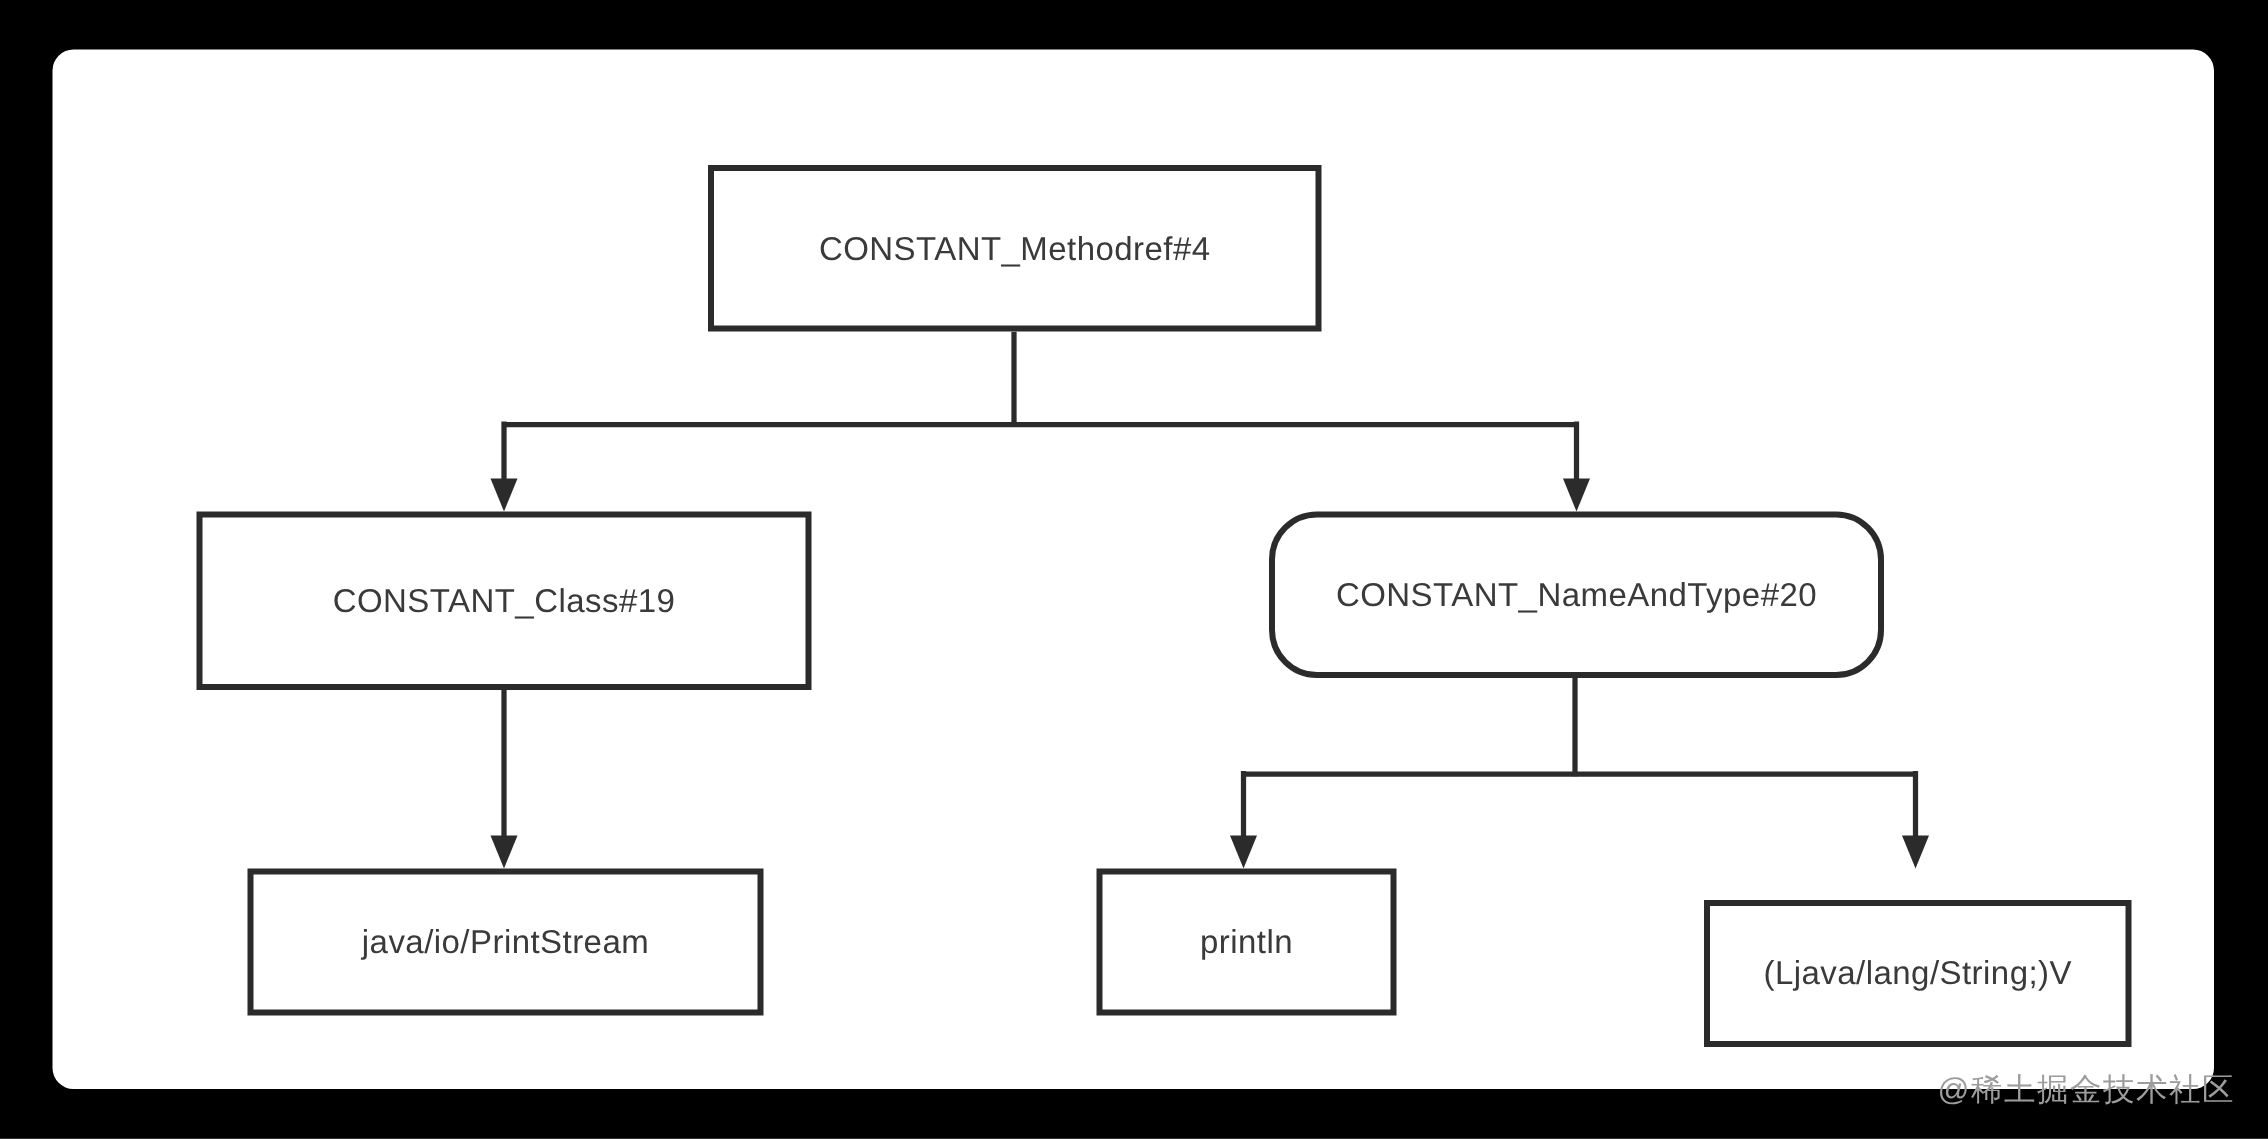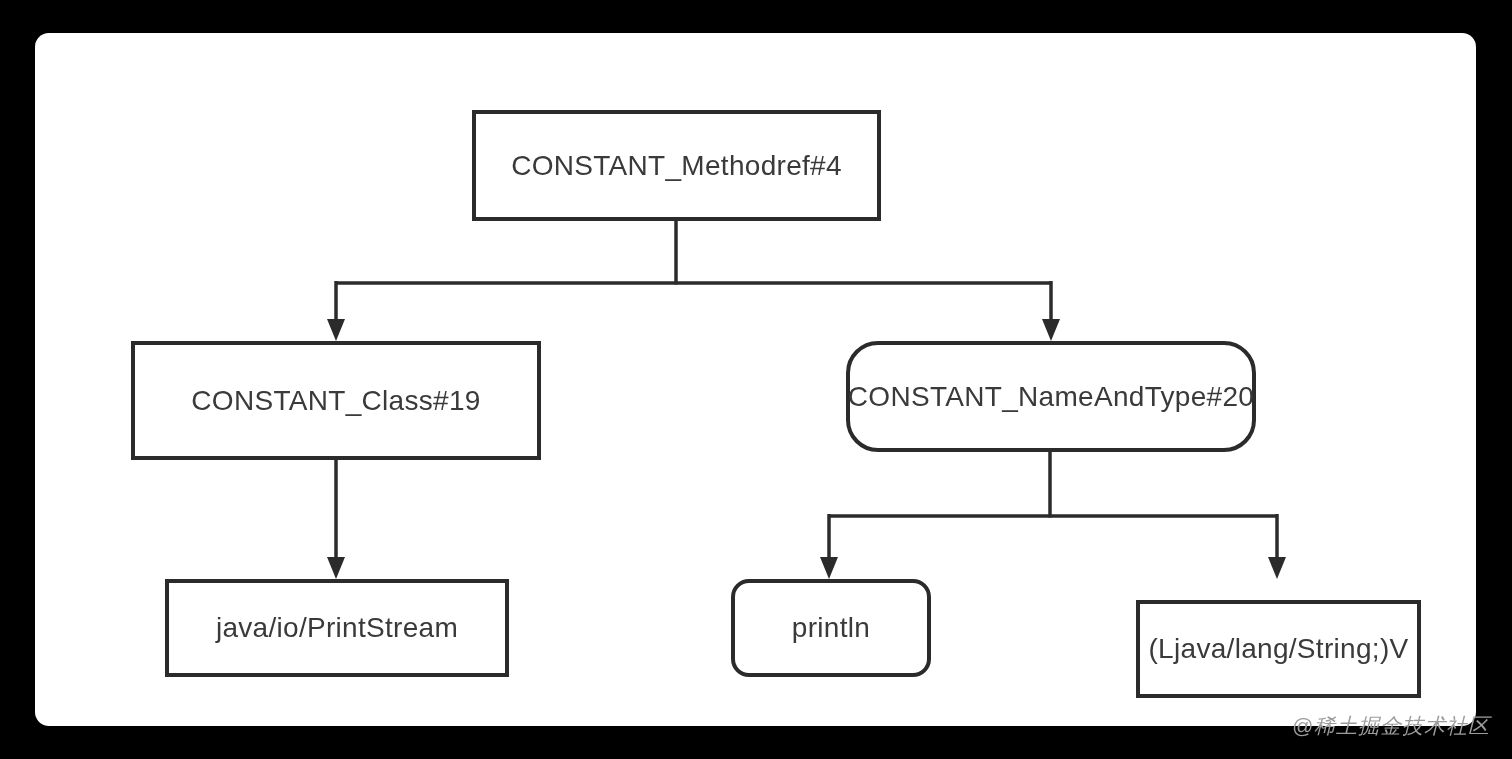--- a/index.html
+++ b/index.html
@@ -33,39 +33,38 @@
     pointer-events: none;
   }
   .node {
     position: absolute;
     box-sizing: border-box;
     background: #ffffff;
     border: 4px solid #2b2b2b;
     display: flex;
     align-items: center;
     justify-content: center;
-    font-size: 28px;
+    font-size: 22px;
     color: #3a3a3a;
     letter-spacing: 0.3px;
     white-space: nowrap;
   }
   .node-root         { left: 472px;  top: 110px; width: 409px; height: 111px; }
   .node-class        { left: 131px;  top: 341px; width: 410px; height: 119px; }
   .node-nameandtype  { left: 846px;  top: 341px; width: 410px; height: 111px; border-radius: 32px; }
   .node-printstream  { left: 165px;  top: 579px; width: 344px; height: 98px; }
-  .node-println      { left: 731px;  top: 579px; width: 200px; height: 98px; border-radius: 18px; }
+  .node-println      { left: 731px;  top: 579px; width: 200px; height: 98px; }
   .node-descriptor   { left: 1136px; top: 579px; width: 285px; height: 98px; margin-top: 21px; }
   .watermark {
     position: absolute;
     right: 22px;
     top: 712px;
     font-size: 21px;
     color: #9c9c9c;
     letter-spacing: 1px;
-    font-style: italic;
   }
 </style>
 </head>
 <body>
 
 <div class="stage">
   <div class="card"></div>
 
   <svg class="connectors" viewBox="0 0 1512 759" xmlns="http://www.w3.org/2000/svg">
     <g stroke="#2b2b2b" stroke-width="3.5" fill="none">

